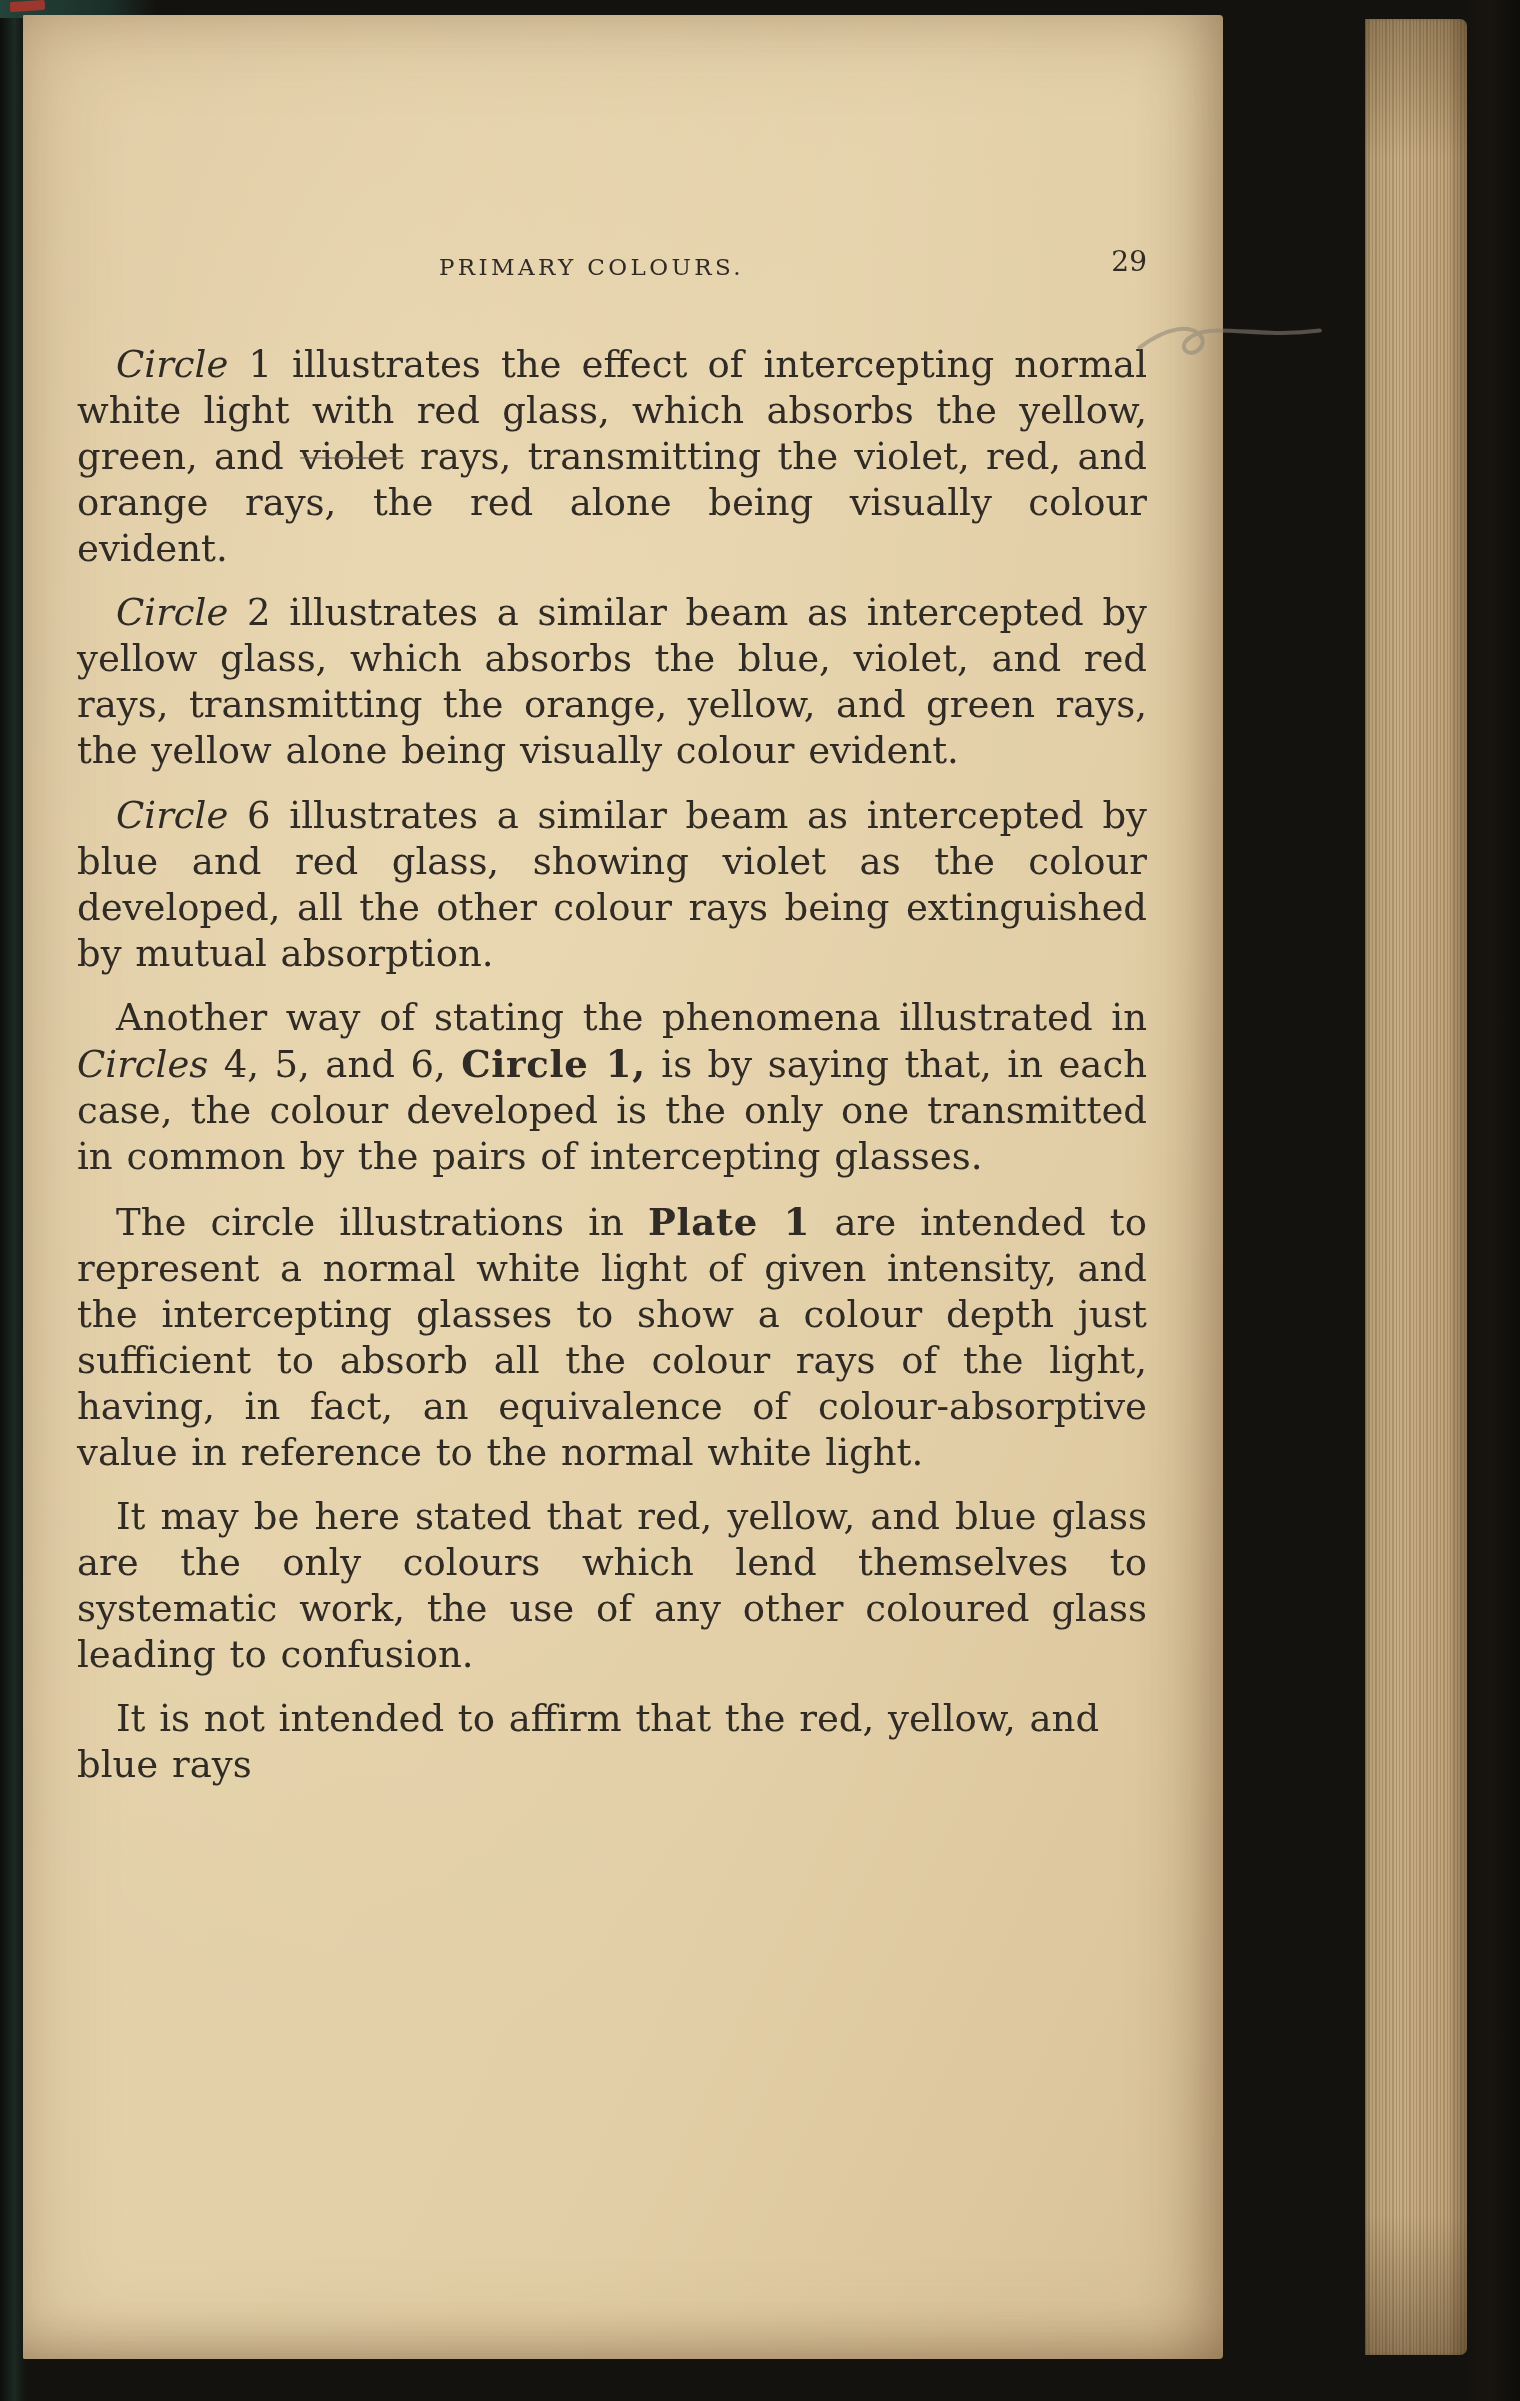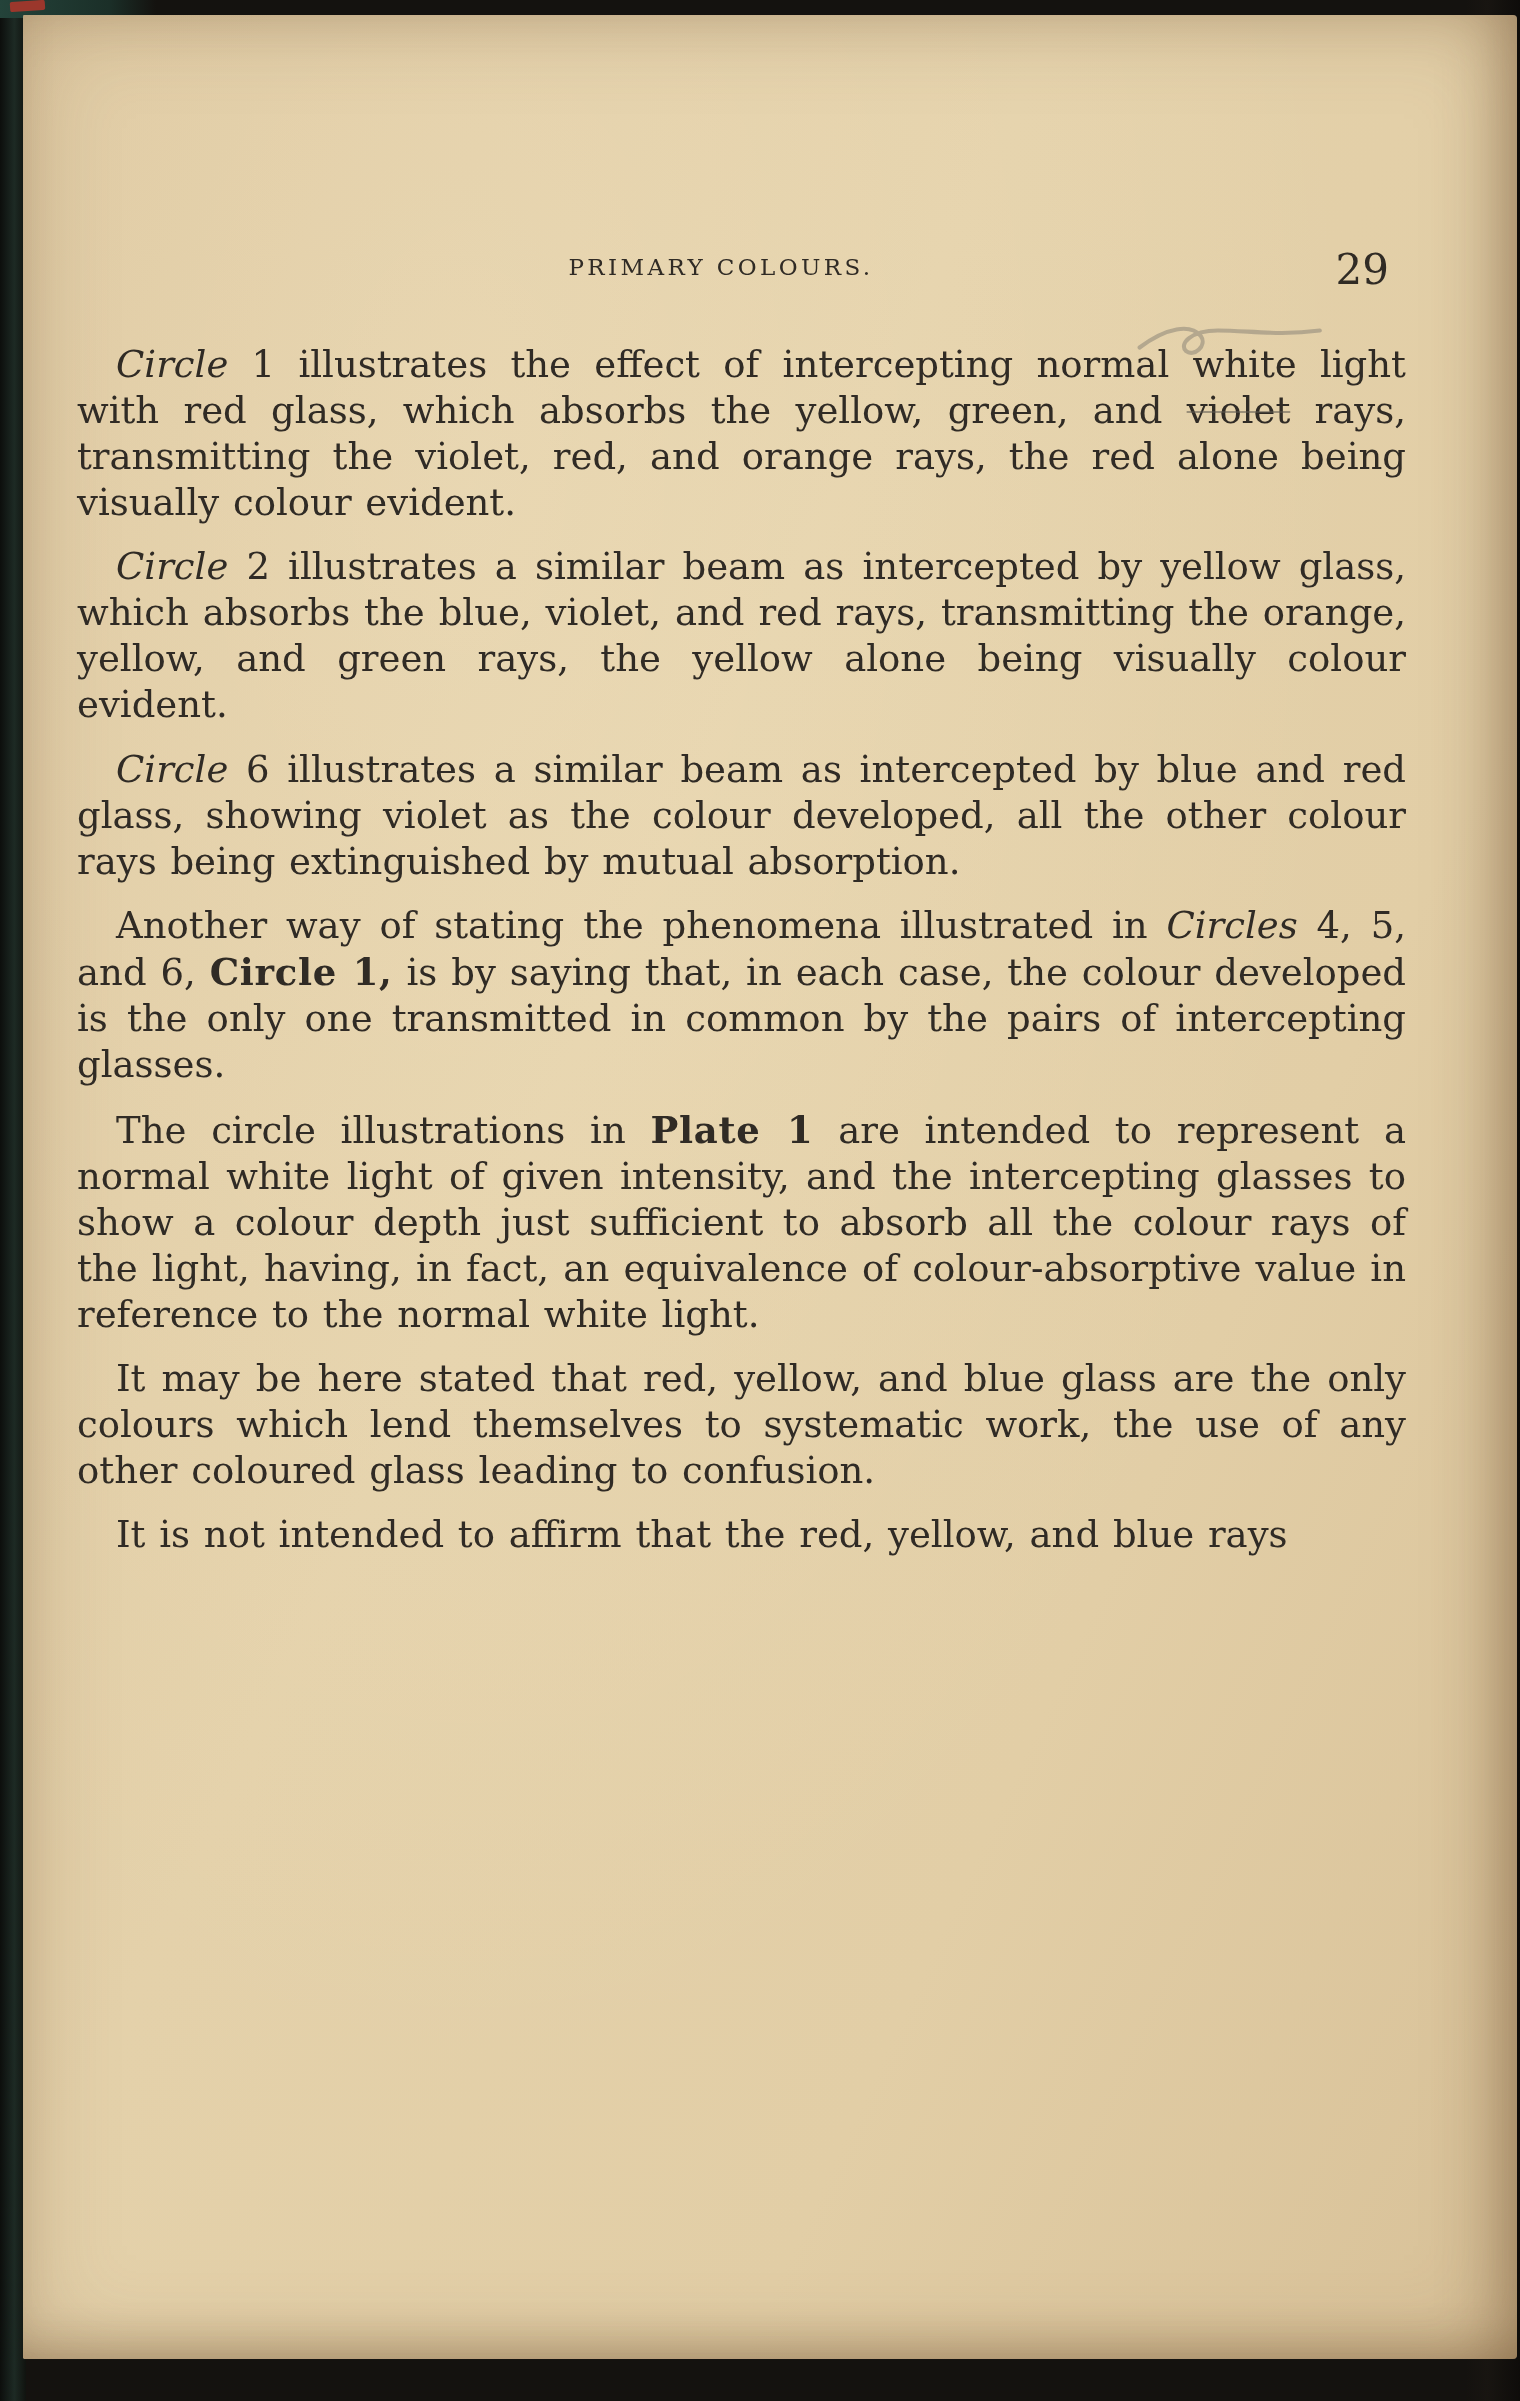--- a/index.html
+++ b/index.html
@@ -25,29 +25,29 @@
     background:var(--red_mark,#a8362b);
     border-radius:2px;transform:rotate(-4deg);opacity:.9;
   }
   .right-dark{
     position:absolute;right:0;top:0;width:54px;height:2401px;
     background:linear-gradient(90deg,rgba(20,18,15,0),#181511 40%,#0e0c0a);
   }
 
   
   .paper{
-    position:absolute;left:23px;top:15px;width:1494px;height:2344px;
+    position:absolute;left:23px;top:15px;width:1200px;height:2344px;
     background:
       radial-gradient(ellipse at 30% 20%, rgba(255,244,214,.25), rgba(0,0,0,0) 60%),
       linear-gradient(115deg,#dcc69e,var(--paper,#e4d1aa) 40%,#e2cea6 70%,#d8c198);
     box-shadow:
       inset 0 0 95px rgba(110,80,45,.28),
       inset -37px 0 61px -20.4px rgba(100,70,40,.35),
       inset 0 -27px 48px -20.4px rgba(100,70,40,.30);
-    padding:239px 111px 54px 54px;
+    padding:239px 76px 54px 54px;
     box-sizing:border-box;
     border-radius:1.4px 4.1px 4.1px 1.4px;
   }
 
   
   .fore-edge{
     position:absolute;left:1365px;top:19px;width:102px;height:2336px;
     background:
       linear-gradient(180deg,rgba(70,50,25,.35),rgba(0,0,0,0) 6%,rgba(0,0,0,0) 94%,rgba(60,40,20,.4)),
       repeating-linear-gradient(90deg,rgba(80,55,25,.22) 0 1.4px,rgba(0,0,0,0) 1.4px 3.4px),
@@ -56,22 +56,22 @@
     box-shadow:inset 2.7px 0 4.1px -1.4px rgba(60,40,20,.5);
   }
 
   
   .page-head{position:relative;height:49px;margin-bottom:39px;}
   .running-title{
     position:absolute;left:0;right:41px;text-align:center;
     font-size:23px;letter-spacing:3.4px;color:var(--ink,#332e28);
   }
   .page-number{
-    position:absolute;right:17px;top:-9.5px;
-    font-size:42px;color:var(--ink,#332e28);
+    position:absolute;right:0;top:-9.5px;
+    font-size:28px;color:var(--ink,#332e28);
   }
 
   
   .page-body{color:var(--ink,#302b25);}
   .page-body p{
     margin:0 0 18.4px 0;
     font-size:37px;line-height:46px;
     text-align:justify;text-indent:39px;
     word-spacing:2px;
   }

